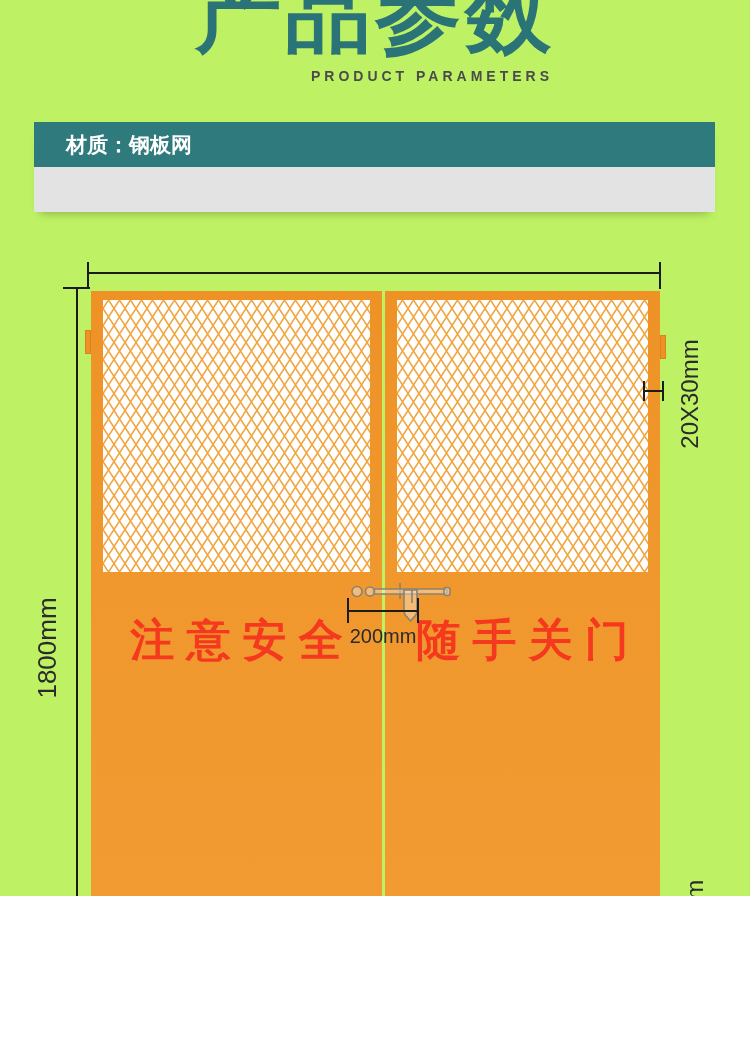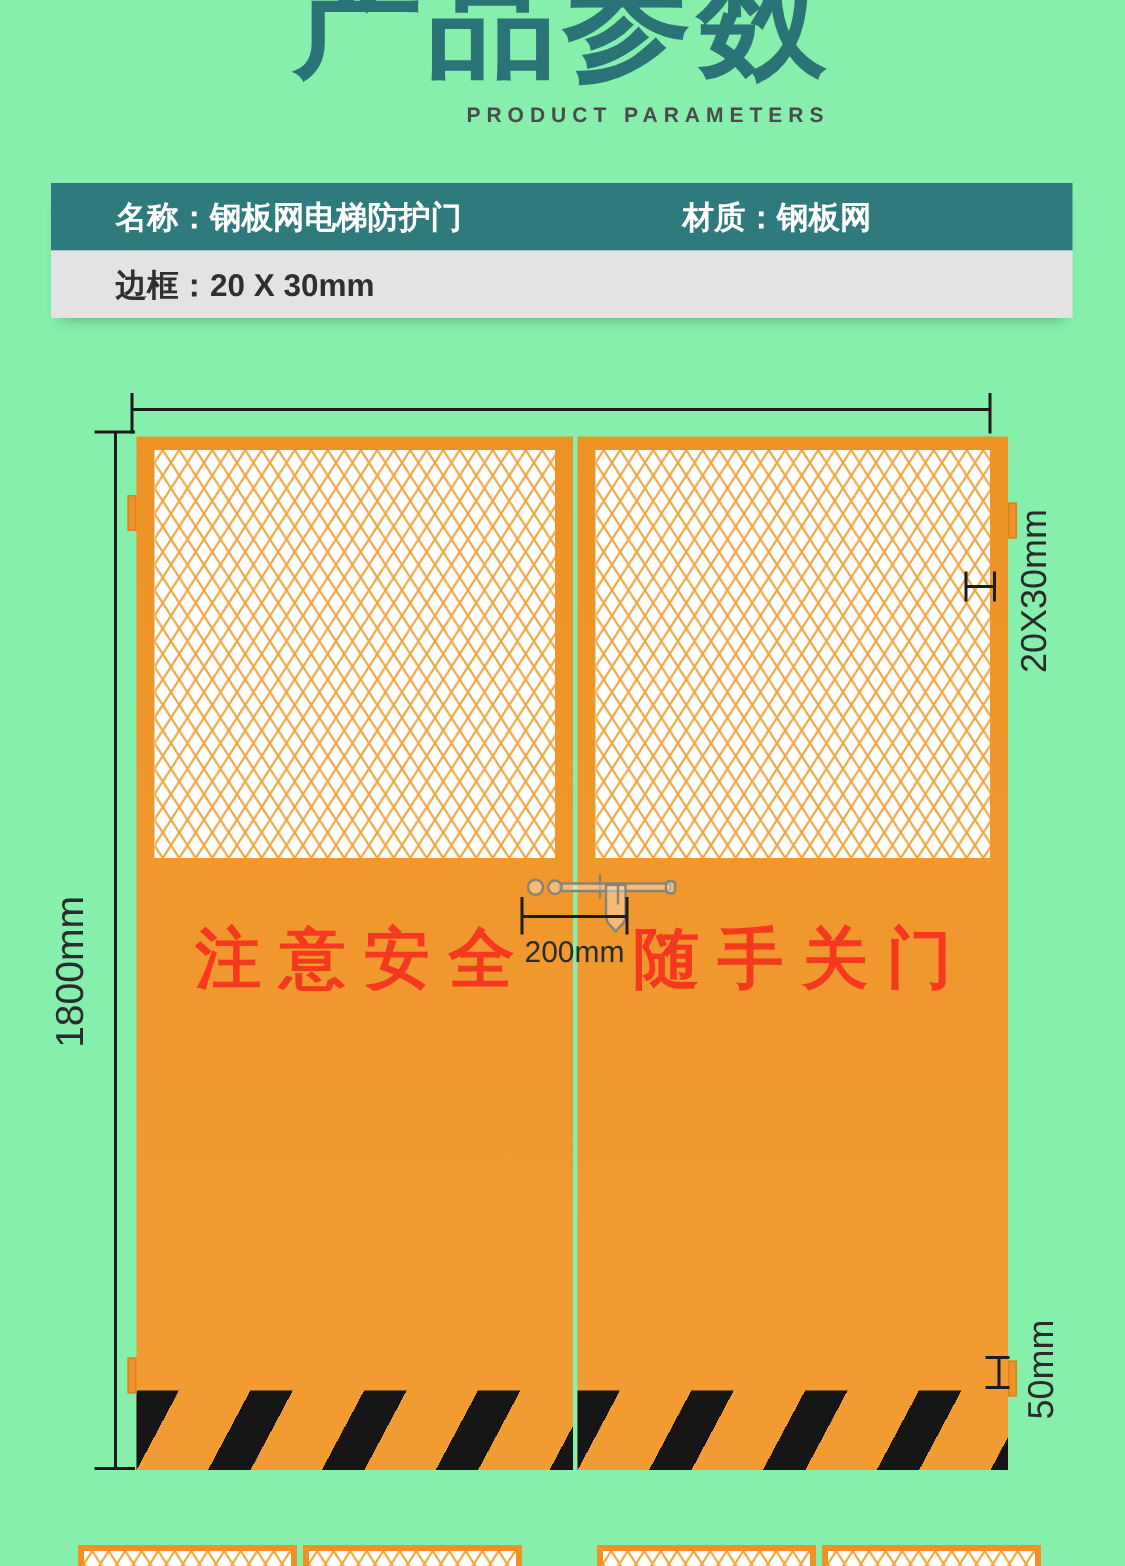--- a/index.html
+++ b/index.html
@@ -1,17 +1,17 @@
 <!DOCTYPE html>
 <html><head>
 <meta charset="utf-8">
 <style>
   html,body{margin:0;padding:0;background:#fff;}
   .page{
-    position:relative;width:750px;height:1044px;background:#86efac;overflow:hidden;
+    position:relative;width:750px;height:896px;background:#bef264;overflow:hidden;
     font-family:"Liberation Sans","DejaVu Sans",sans-serif;
   }
   
   .title-clip{position:absolute;left:0;top:0;width:750px;height:58px;overflow:hidden;}
   .big-title{
     margin:-30px 0 0 0;font-size:86px;line-height:1.0;font-weight:900;
     color:#2A7478;text-align:center;letter-spacing:4px;white-space:nowrap;
   }
   .subtitle{
     position:absolute;left:16px;top:68px;width:750px;text-align:center;
@@ -35,21 +35,21 @@
     white-space:nowrap;transform:translate(-50%,-50%);
   }
   .dim-label.vert{transform:translate(-50%,-50%) rotate(-90deg);}
   .dim-label.small{font-size:24px;}
   
   .door{
     position:absolute;top:291px;height:689px;
     background:linear-gradient(180deg,#EE9226 0%,#F0982E 45%,#F19C33 100%);
   }
   .door.left{left:91px;width:291px;}
-  .door.right{left:385px;width:275px;padding-left:12px;}
+  .door.right{left:385px;width:275px;}
   .mesh{
     position:absolute;left:12px;top:9px;right:12px;height:272px;
     background:#ffffff;
   }
   .mesh svg{display:block;width:100%;height:100%;}
   .slogan{
     position:absolute;left:0;top:327px;width:100%;height:44px;
     text-align:center;font-size:44px;font-weight:900;color:#F5391F;
     letter-spacing:0;white-space:nowrap;line-height:44px;
   }
@@ -81,25 +81,23 @@
     </defs>
   </svg>
 
   <div class="title-clip">
     <h1 class="big-title">产品参数</h1>
   </div>
   <div class="subtitle">PRODUCT PARAMETERS</div>
 
   <div class="spec-table">
     <div class="spec-row teal">
-      <div class="spec-cell c1"><span>名称：</span><span>钢板网电梯防护门</span></div>
       <div class="spec-cell c2"><span>材质：</span><span>钢板网</span></div>
     </div>
     <div class="spec-row gray">
-      <div class="spec-cell c1"><span>边框：</span><span>20 X 30mm</span></div>
     </div>
   </div>
 
   <div class="dim" style="left:88px;top:272px;width:572px;height:2px;"></div>
   <div class="dim" style="left:87px;top:262px;width:2px;height:27px;"></div>
   <div class="dim" style="left:659px;top:262px;width:2px;height:27px;"></div>
 
   <div class="dim" style="left:76px;top:288px;width:2px;height:692px;"></div>
   <div class="dim" style="left:63px;top:287px;width:27px;height:2px;"></div>
   <div class="dim" style="left:63px;top:978px;width:27px;height:2px;"></div>

